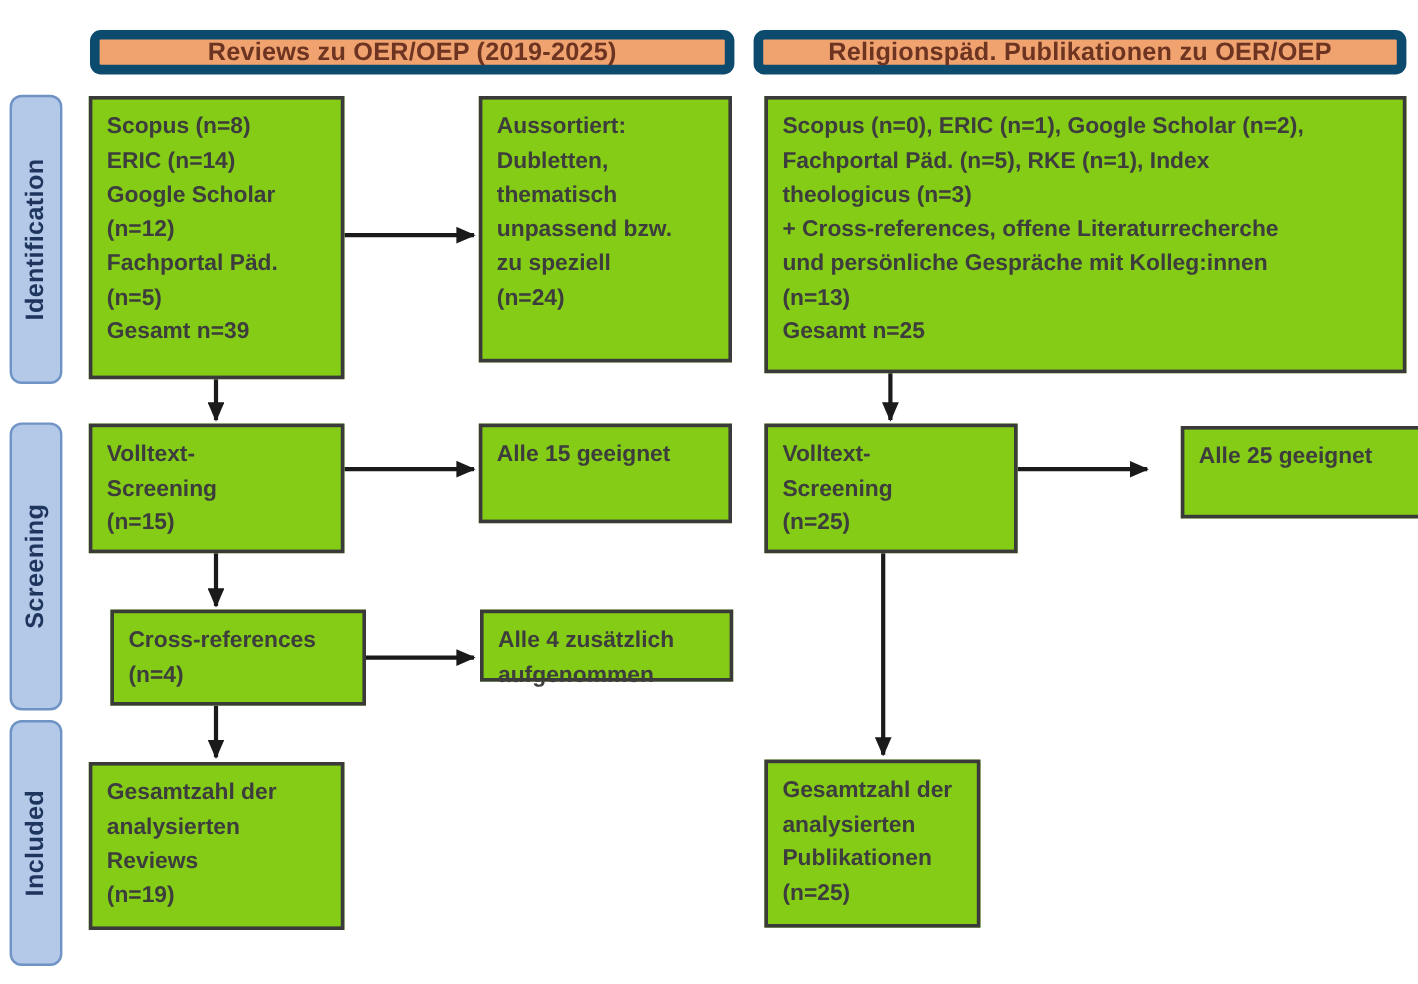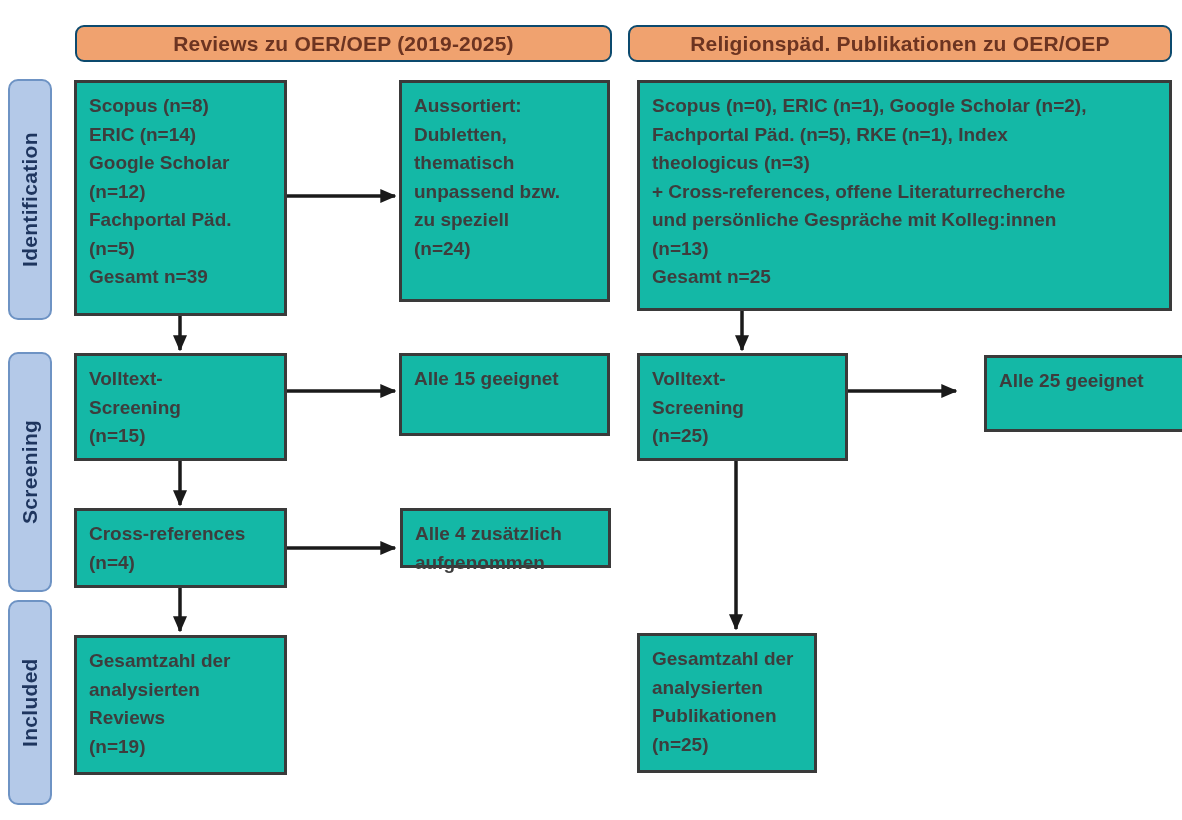--- a/index.html
+++ b/index.html
@@ -14,21 +14,21 @@
   .arrows {
     position: absolute;
     left: 0; top: 0;
     width: 1182px; height: 820px;
     pointer-events: none;
   }
   .hdr {
     position: absolute;
     box-sizing: border-box;
     background: #f0a26f;
-    border: 2px solid #0c4a6e;
+    border: 8px solid #0c4a6e;
     border-radius: 9px;
     color: #6c3421;
     font-size: 21px;
     font-weight: bold;
     display: flex;
     align-items: center;
     justify-content: center;
     letter-spacing: 0.2px;
   }
   .hdr-left  { left: 75px;  top: 25px; width: 537px; height: 37px; }
@@ -50,34 +50,34 @@
     align-items: center;
     justify-content: center;
     letter-spacing: 0.3px;
   }
   .stage-identification { top: 79px;  height: 241px; }
   .stage-screening      { top: 352px; height: 240px; }
   .stage-included       { top: 600px; height: 205px; }
   .box {
     position: absolute;
     box-sizing: border-box;
-    background: #14b8a6;
+    background: #84cc16;
     border: 3px solid #3a3a3a;
     color: #3d3d3d;
     font-size: 19px;
     font-weight: bold;
     line-height: 1.5;
     padding: 9px 12px;
     white-space: pre-line;
   }
   .box-a1 { left: 74px;  top: 80px;  width: 213px; height: 236px; }
   .box-a2 { left: 399px; top: 80px;  width: 211px; height: 222px; }
   .box-b1 { left: 74px;  top: 353px; width: 213px; height: 108px; }
   .box-b2 { left: 399px; top: 353px; width: 211px; height: 83px; }
-  .box-c1 { left: 74px;  top: 508px; width: 213px; height: 80px; }
+  .box-c1 { left: 92px;  top: 508px; width: 213px; height: 80px; }
   .box-c2 { left: 400px; top: 508px; width: 211px; height: 60px; }
   .box-d1 { left: 74px;  top: 635px; width: 213px; height: 140px; }
   .box-r1 { left: 637px; top: 80px;  width: 535px; height: 231px; }
   .box-r2 { left: 637px; top: 353px; width: 211px; height: 108px; }
   .box-r3 { left: 960px; top: 355px; width: 203px; height: 77px; margin-left: 24px; }
   .box-r4 { left: 637px; top: 633px; width: 180px; height: 140px; }
 </style>
 </head>
 <body>
 

